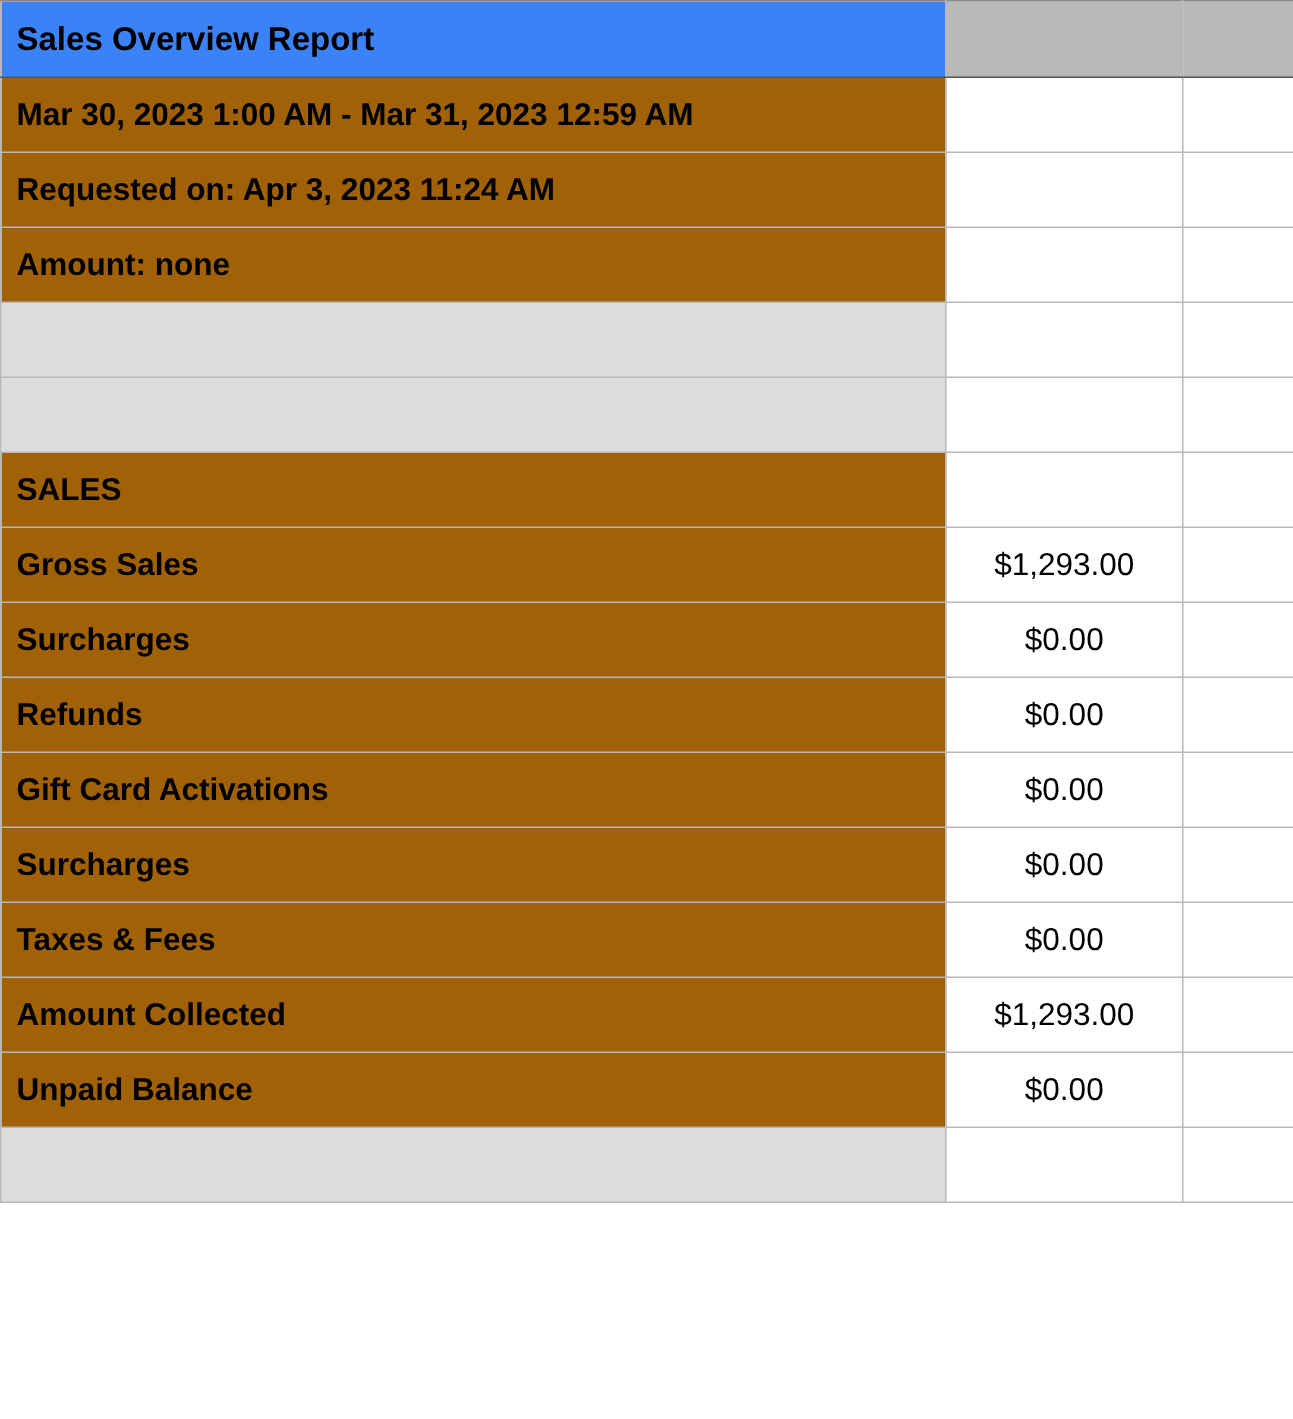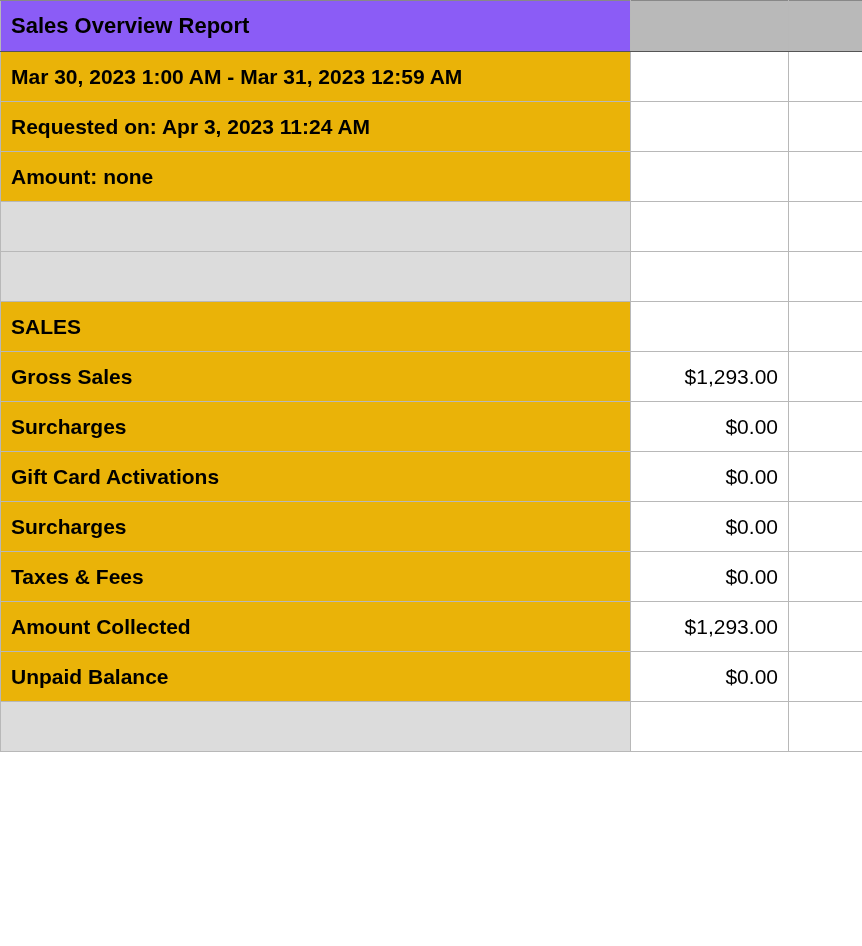--- a/index.html
+++ b/index.html
@@ -21,36 +21,36 @@
       font-size: 21px;
       font-weight: bold;
       color: #000;
       height: 50px;
       vertical-align: middle;
     }
     col.c1 { width: 630px; }
     col.c2 { width: 158px; }
     col.c3 { width: 74px; }
     td.label-cell {
-      background: #eab308;
+      background: #a16207;
       text-align: left;
     }
     td.header-cell-dark {
-      background: #8b5cf6;
+      background: #3b82f6;
       text-align: left;
       font-size: 22px;
       border-top: 1px solid #888;
       border-bottom: 1px solid #555;
     }
     td.header-cell-dark.empty {
       background: #b9b9b9;
     }
     td.value-cell {
       background: #fff;
-      text-align: right;
+      text-align: center;
       font-weight: normal;
       font-size: 21px;
     }
     td.empty-white {
       background: #fff;
     }
     td.empty-gray {
       background: #dcdcdc;
     }
     tr.blank td.label-cell,
@@ -113,20 +113,25 @@
       <td class="label-cell">Gross Sales</td>
       <td class="value-cell">$1,293.00</td>
       <td class="empty-white c3"></td>
     </tr>
     <tr>
       <td class="label-cell">Surcharges</td>
       <td class="value-cell">$0.00</td>
       <td class="empty-white c3"></td>
     </tr>
     <tr>
+      <td class="label-cell">Refunds</td>
+      <td class="value-cell">$0.00</td>
+      <td class="empty-white c3"></td>
+    </tr>
+    <tr>
       <td class="label-cell">Gift Card Activations</td>
       <td class="value-cell">$0.00</td>
       <td class="empty-white c3"></td>
     </tr>
     <tr>
       <td class="label-cell">Surcharges</td>
       <td class="value-cell">$0.00</td>
       <td class="empty-white c3"></td>
     </tr>
     <tr>

